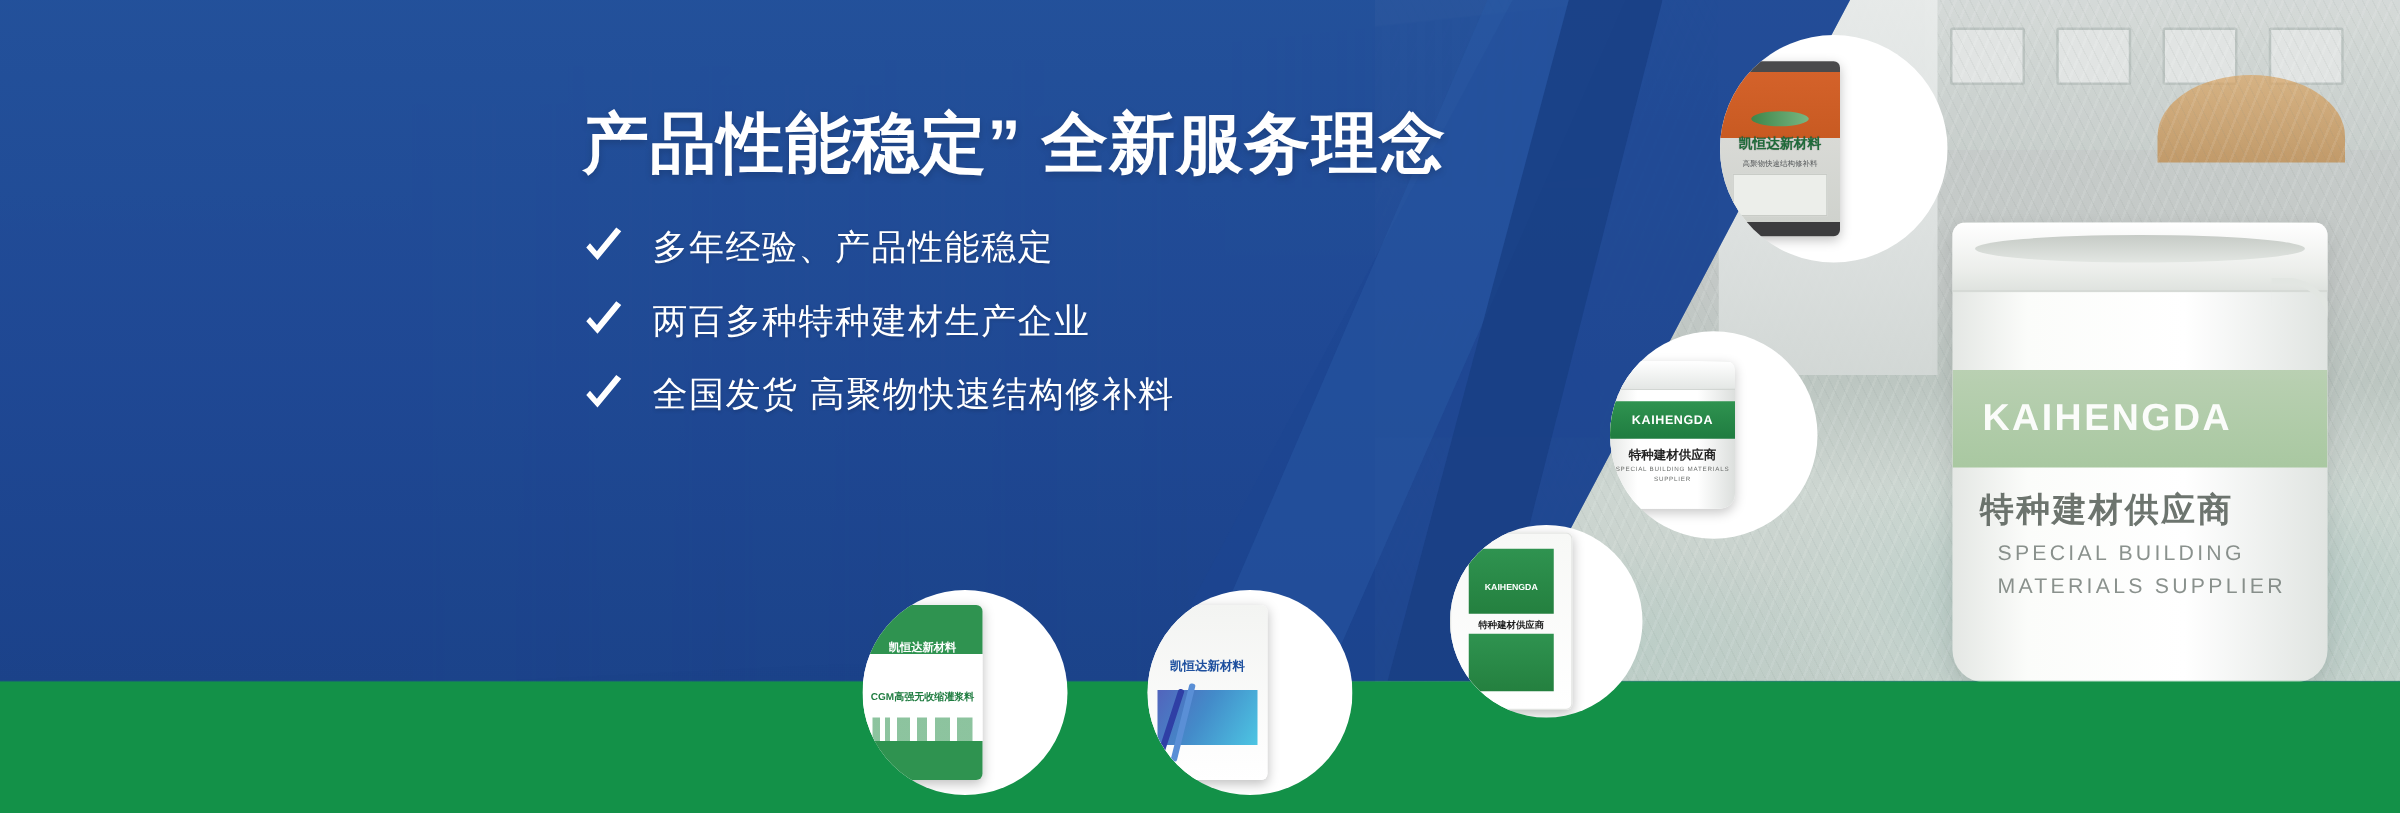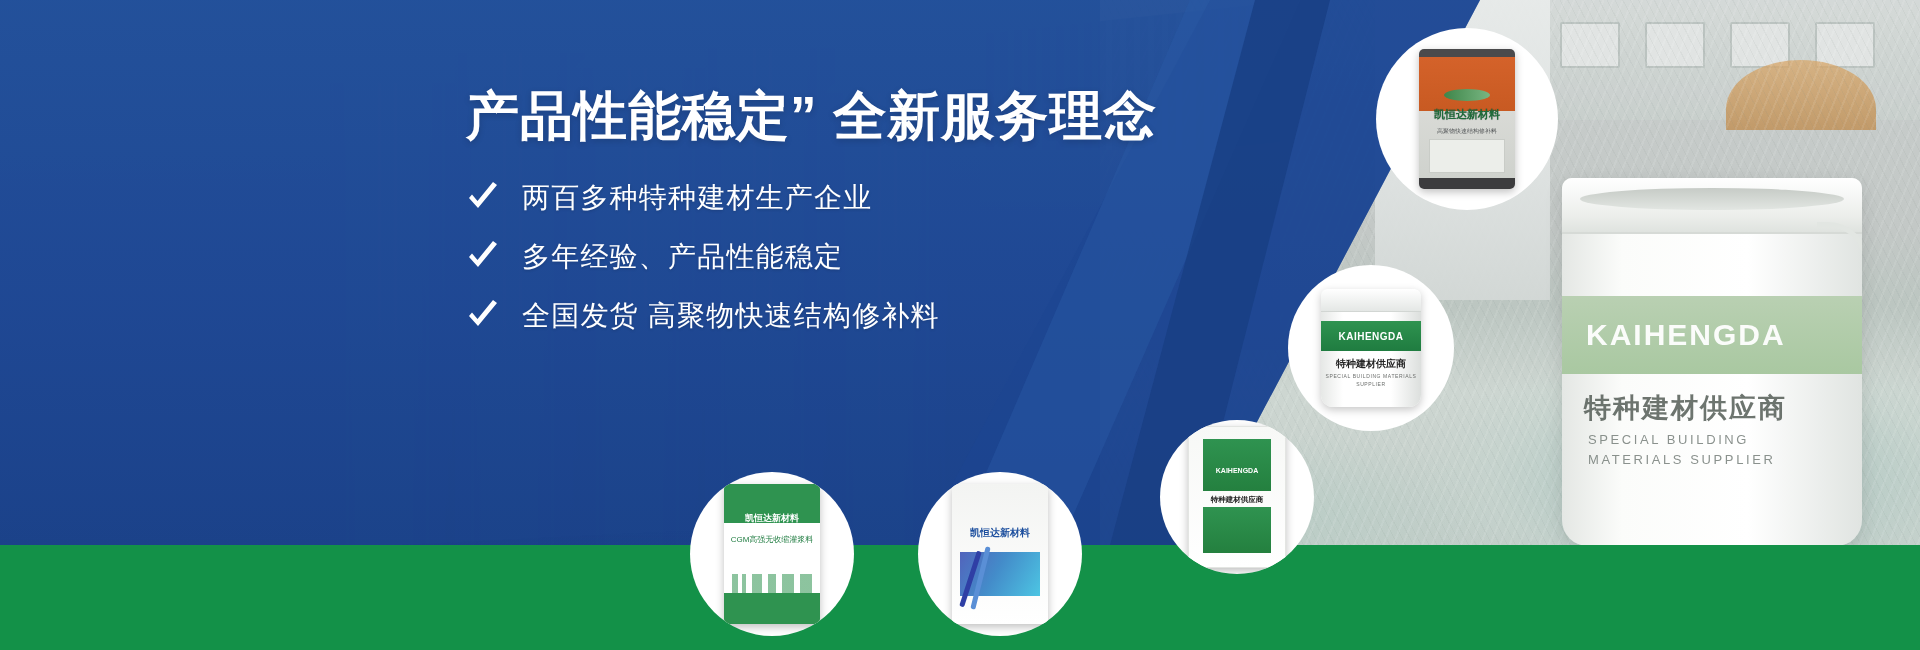--- a/index.html
+++ b/index.html
@@ -202,21 +202,20 @@
   }
 
   
   .circle {
     position: absolute;
     border-radius: 50%;
     background: #ffffff;
     overflow: hidden;
     display: flex;
     align-items: center;
-    justify-content: center;
   }
   .c-bag-orange { top: 28px;  left: 1376px; width: 182px; height: 182px; }
   .c-bucket     { top: 265px; left: 1288px; width: 166px; height: 166px; }
   .c-bag-green  { top: 472px; left: 690px;  width: 164px; height: 164px; }
   .c-bag-blue   { top: 472px; left: 918px;  width: 164px; height: 164px; }
   .c-bag-white  { top: 420px; left: 1160px; width: 154px; height: 154px; }
 
   
   .p-bag {
     position: relative;
@@ -315,25 +314,25 @@
   .p-bag.green .brand {
     position: absolute;
     top: 28px; left: 0; right: 0;
     text-align: center;
     color: #ffffff;
     font-size: 9px;
     font-weight: bold;
   }
   .p-bag.green .prod {
     position: absolute;
-    top: 50px; left: 0; right: 0;
+    top: 68px; left: 0; right: 0;
     text-align: center;
     color: #1f7c40;
     font-size: 8px;
-    font-weight: normal;
+    font-weight: bold;
   }
   .p-bag.green .skyline {
     position: absolute;
     left: 8px; right: 8px; bottom: 24px;
     height: 26px;
     background:
       linear-gradient(90deg,
         #2f9350 0 6px, transparent 6px 10px,
         #2f9350 10px 14px, transparent 14px 20px,
         #2f9350 20px 30px, transparent 30px 36px,
@@ -453,23 +452,23 @@
     position: absolute;
     top: 212px; left: 22px;
     color: #4e5750;
     font-size: 27px;
     font-weight: bold;
     letter-spacing: 2px;
     opacity: .82;
   }
   .big-bucket .en {
     position: absolute;
-    top: 252px; left: 26px;
+    top: 252px; left: 36px;
     color: #6e7772;
-    font-size: 13px;
+    font-size: 17px;
     line-height: 1.55;
     letter-spacing: 2.6px;
     opacity: .8;
   }
   .big-bucket .handle {
     position: absolute;
     top: 44px; right: -6px;
     width: 46px; height: 130px;
     border: 5px solid #e2e6e2;
     border-left: none;
@@ -537,27 +536,27 @@
   <div class="green-band"></div>
 
   <div class="content">
     <h1 class="headline">产品性能稳定” 全新服务理念</h1>
 
     <ul class="bullets">
       <li class="bullet">
         <svg class="check-icon" viewBox="0 0 34 34">
           <path d="M3 17 L12 27 L31 4 L27 1 L11.5 20 L6 13.5 Z" fill="#ffffff"></path>
         </svg>
-        <span class="bullet-text">两百多种特种建材生产企业</span>
+        <span class="bullet-text">多年经验、产品性能稳定</span>
       </li>
       <li class="bullet">
         <svg class="check-icon" viewBox="0 0 34 34">
           <path d="M3 17 L12 27 L31 4 L27 1 L11.5 20 L6 13.5 Z" fill="#ffffff"></path>
         </svg>
-        <span class="bullet-text">多年经验、产品性能稳定</span>
+        <span class="bullet-text">两百多种特种建材生产企业</span>
       </li>
       <li class="bullet">
         <svg class="check-icon" viewBox="0 0 34 34">
           <path d="M3 17 L12 27 L31 4 L27 1 L11.5 20 L6 13.5 Z" fill="#ffffff"></path>
         </svg>
         <span class="bullet-text">全国发货 高聚物快速结构修补料</span>
       </li>
     </ul>
   </div>
 

